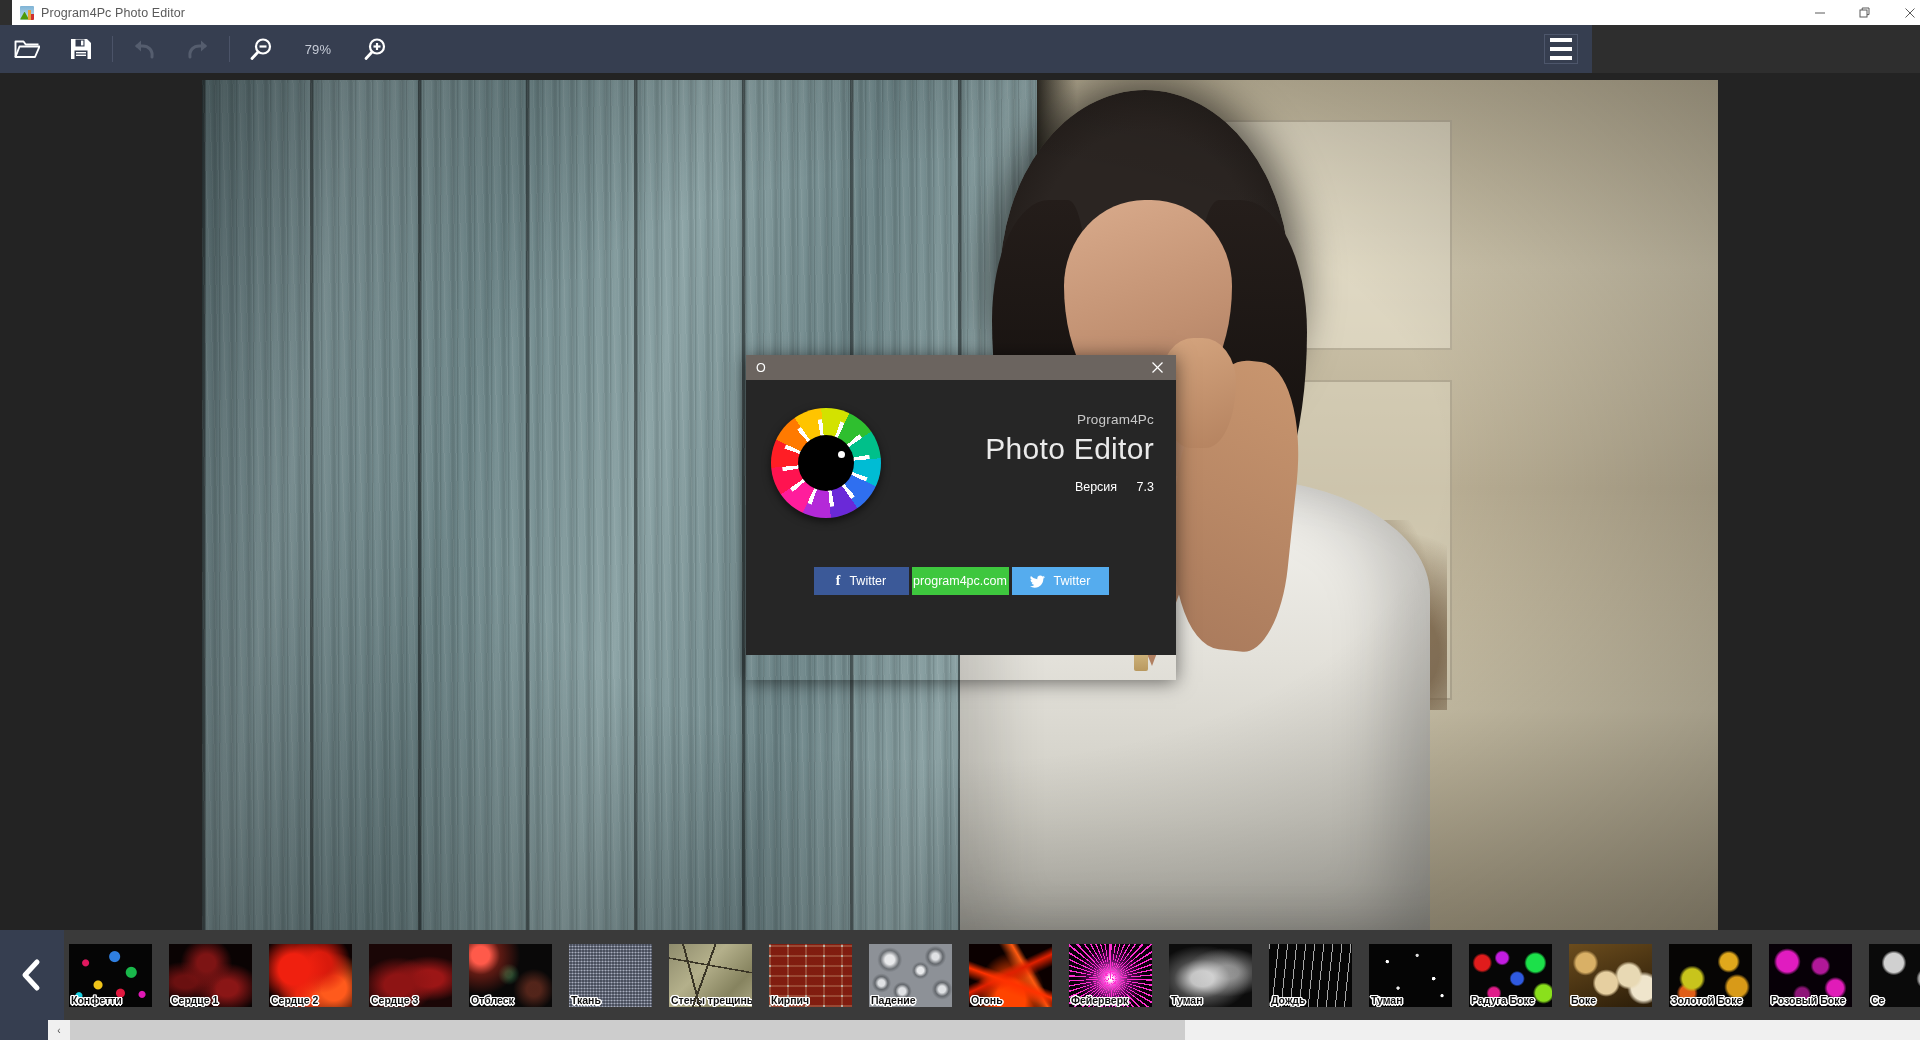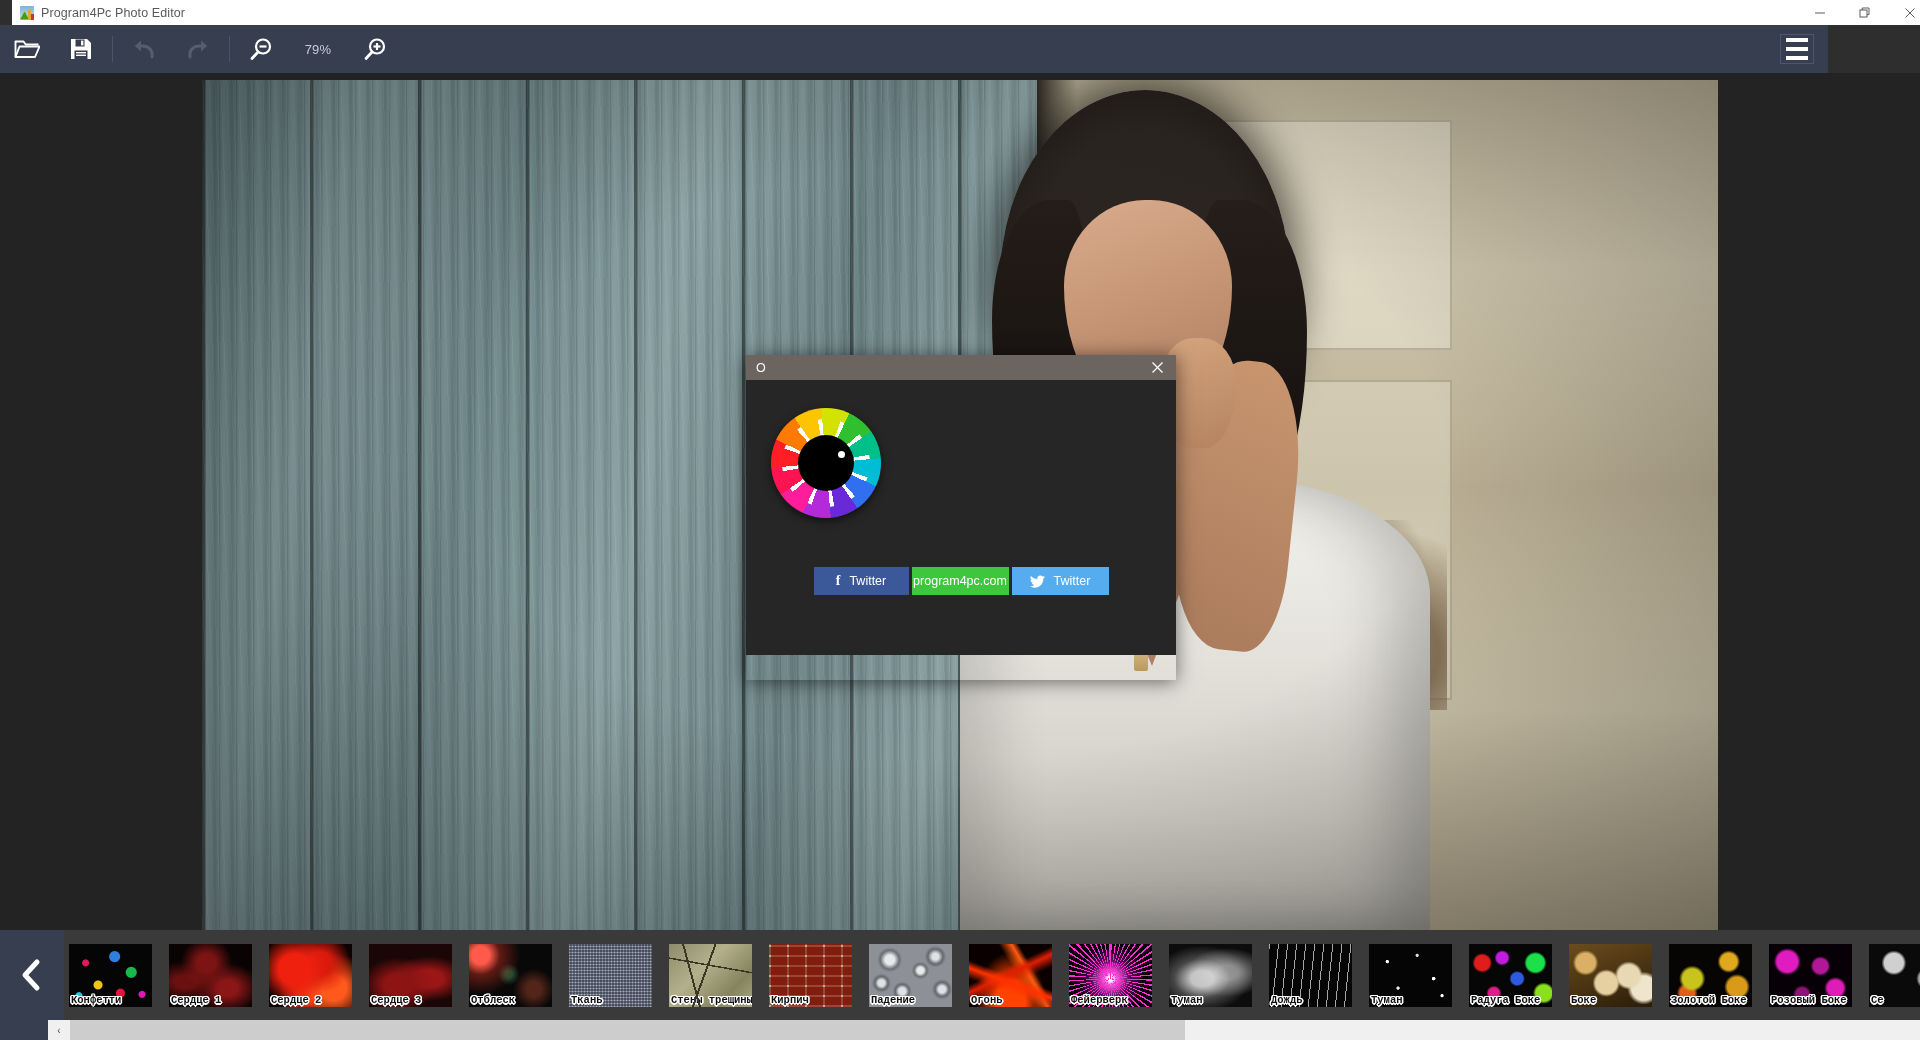--- a/index.html
+++ b/index.html
@@ -28,21 +28,21 @@
   #title-text{ font-size:12.5px; color:#5a5a5a; letter-spacing:.1px; }
   #win-buttons{ margin-left:auto; display:flex; height:25px; }
   .winbtn{
     width:45px; height:25px; display:flex; align-items:center; justify-content:center;
     color:#5b5b5b;
   }
   .winbtn svg{ display:block; }
 
   
   #toolbar{
-    position:absolute; left:0; top:25px; width:1828px; height:48px;
+    position:absolute; left:0; top:25px; width:1592px; height:48px;
     background:#363e50; display:flex; align-items:center;
   }
   .tb-btn{
     width:54px; height:48px; display:flex; align-items:center; justify-content:center;
     color:#ffffff;
   }
   .tb-btn.disabled{ color:#555d6e; }
   .tb-sep{ width:1px; height:26px; background:#4b5368; margin:0 4px; }
   #zoom-level{
     color:#c6cbd6; font-size:13px; width:60px; text-align:center; letter-spacing:.2px;
@@ -277,21 +277,20 @@
     background:#000;
   }
   .thumb .lbl{
     position:absolute; left:2px; bottom:1px;
     font-size:10.5px; font-weight:bold; color:#111;
     background:transparent;
     text-shadow:
        1px 1px 0 #fff, -1px 1px 0 #fff, 1px -1px 0 #fff, -1px -1px 0 #fff,
        0 1.5px 0 #fff, 0 -1.5px 0 #fff, 1.5px 0 0 #fff, -1.5px 0 0 #fff;
     white-space:nowrap;
-    font-family:Liberation Mono, monospace;
   }
 
   
   .t-confetti{background:
     radial-gradient(circle at 20% 30%,#e0185f 0 3px,transparent 4px),
     radial-gradient(circle at 55% 20%,#2f7fe0 0 5px,transparent 6px),
     radial-gradient(circle at 75% 45%,#19b84b 0 5px,transparent 6px),
     radial-gradient(circle at 35% 65%,#f0c419 0 4px,transparent 5px),
     radial-gradient(circle at 62% 78%,#e0183f 0 4px,transparent 5px),
     radial-gradient(circle at 88% 80%,#e018b5 0 3px,transparent 4px),
@@ -516,20 +515,28 @@
     </div>
   </div>
 
   <div id="dlg-body">
     <div id="dlg-logo">
       <div class="spikes"></div>
       <div class="pupil"></div>
       <div class="glint"></div>
     </div>
 
+    <div id="dlg-text">
+      <div id="brand-small">Program4Pc</div>
+      <div id="brand-big">Photo Editor</div>
+      <div id="version-line">
+        <span>Версия</span>
+        <span class="v">7.3</span>
+      </div>
+    </div>
 
     <div id="dlg-buttons">
       <div class="sbtn" id="btn-facebook">
         <span class="gl" style="font-weight:bold;font-family:'Liberation Serif',serif;">f</span>
         <span>Twitter</span>
       </div>
       <div class="sbtn" id="btn-site">
         <span>program4pc.com</span>
       </div>
       <div class="sbtn" id="btn-twitter">

